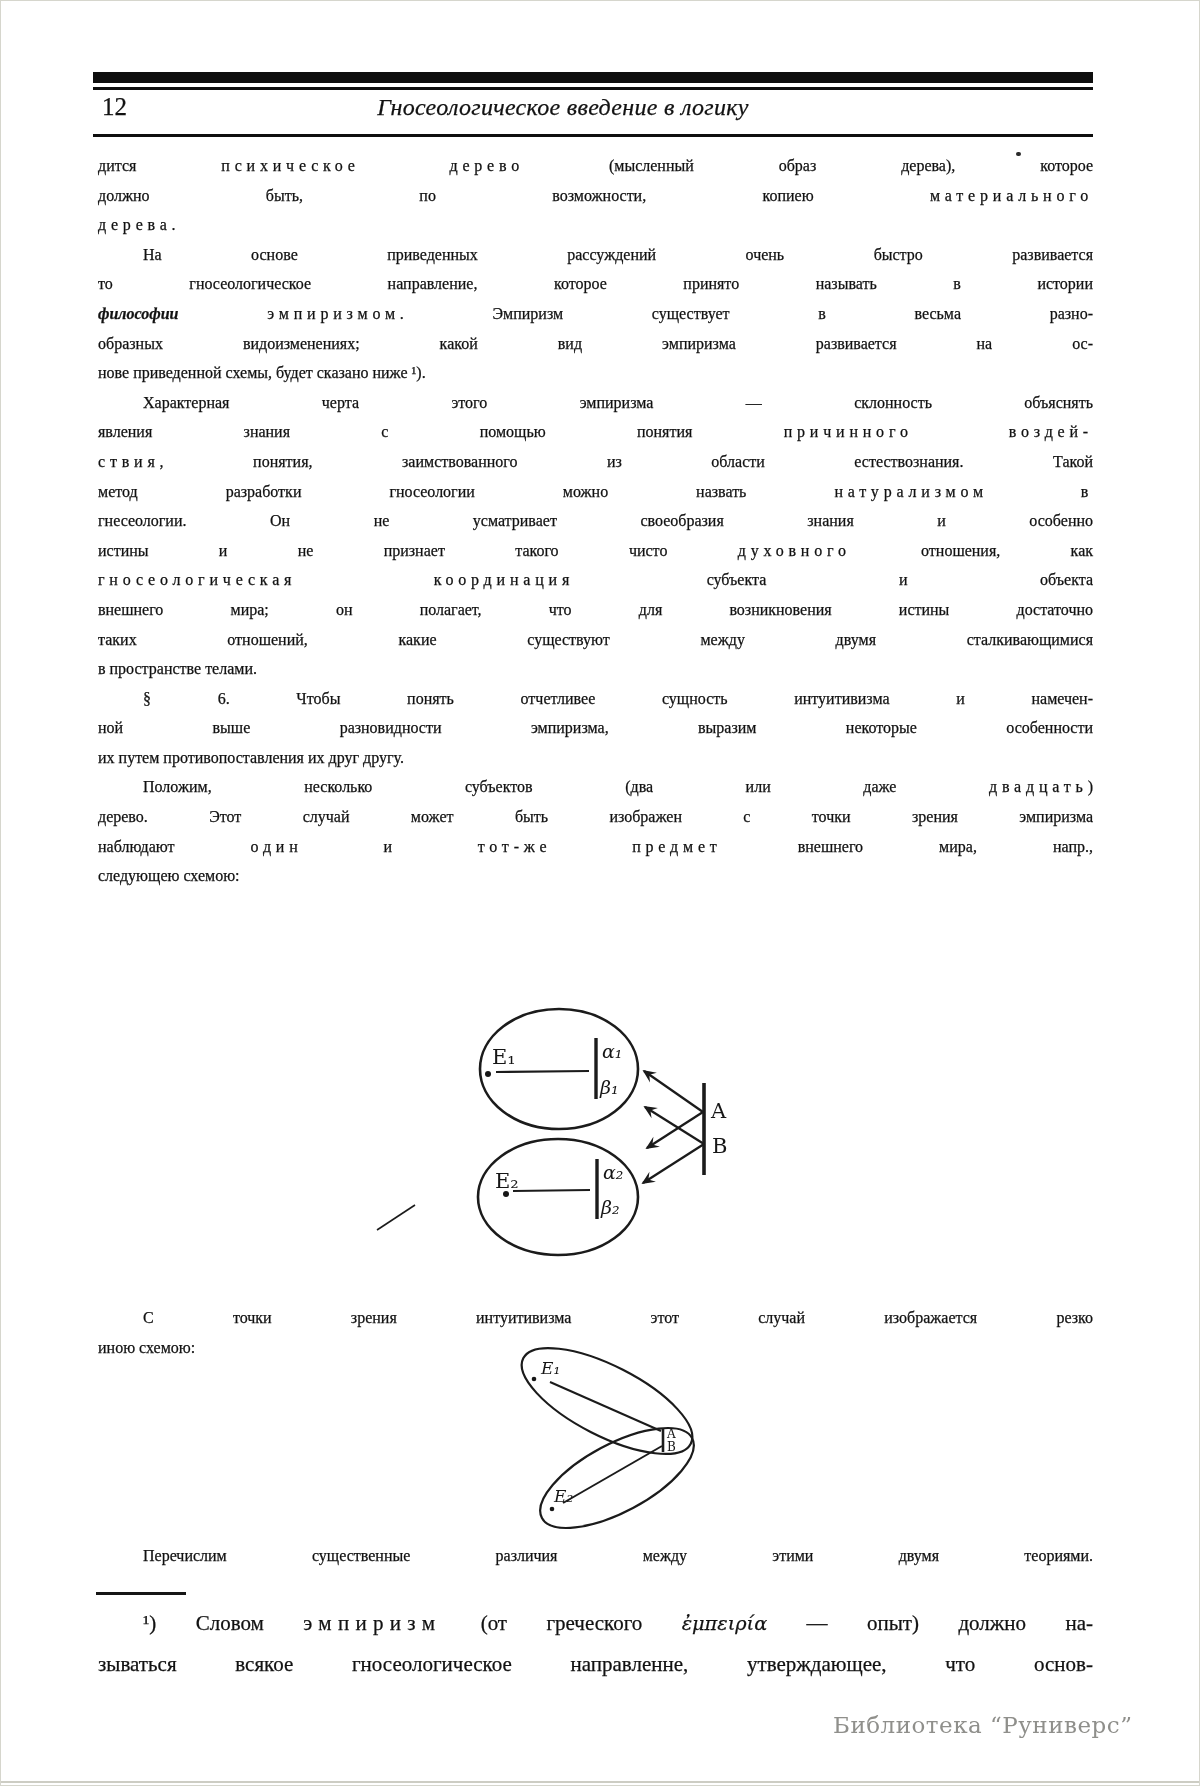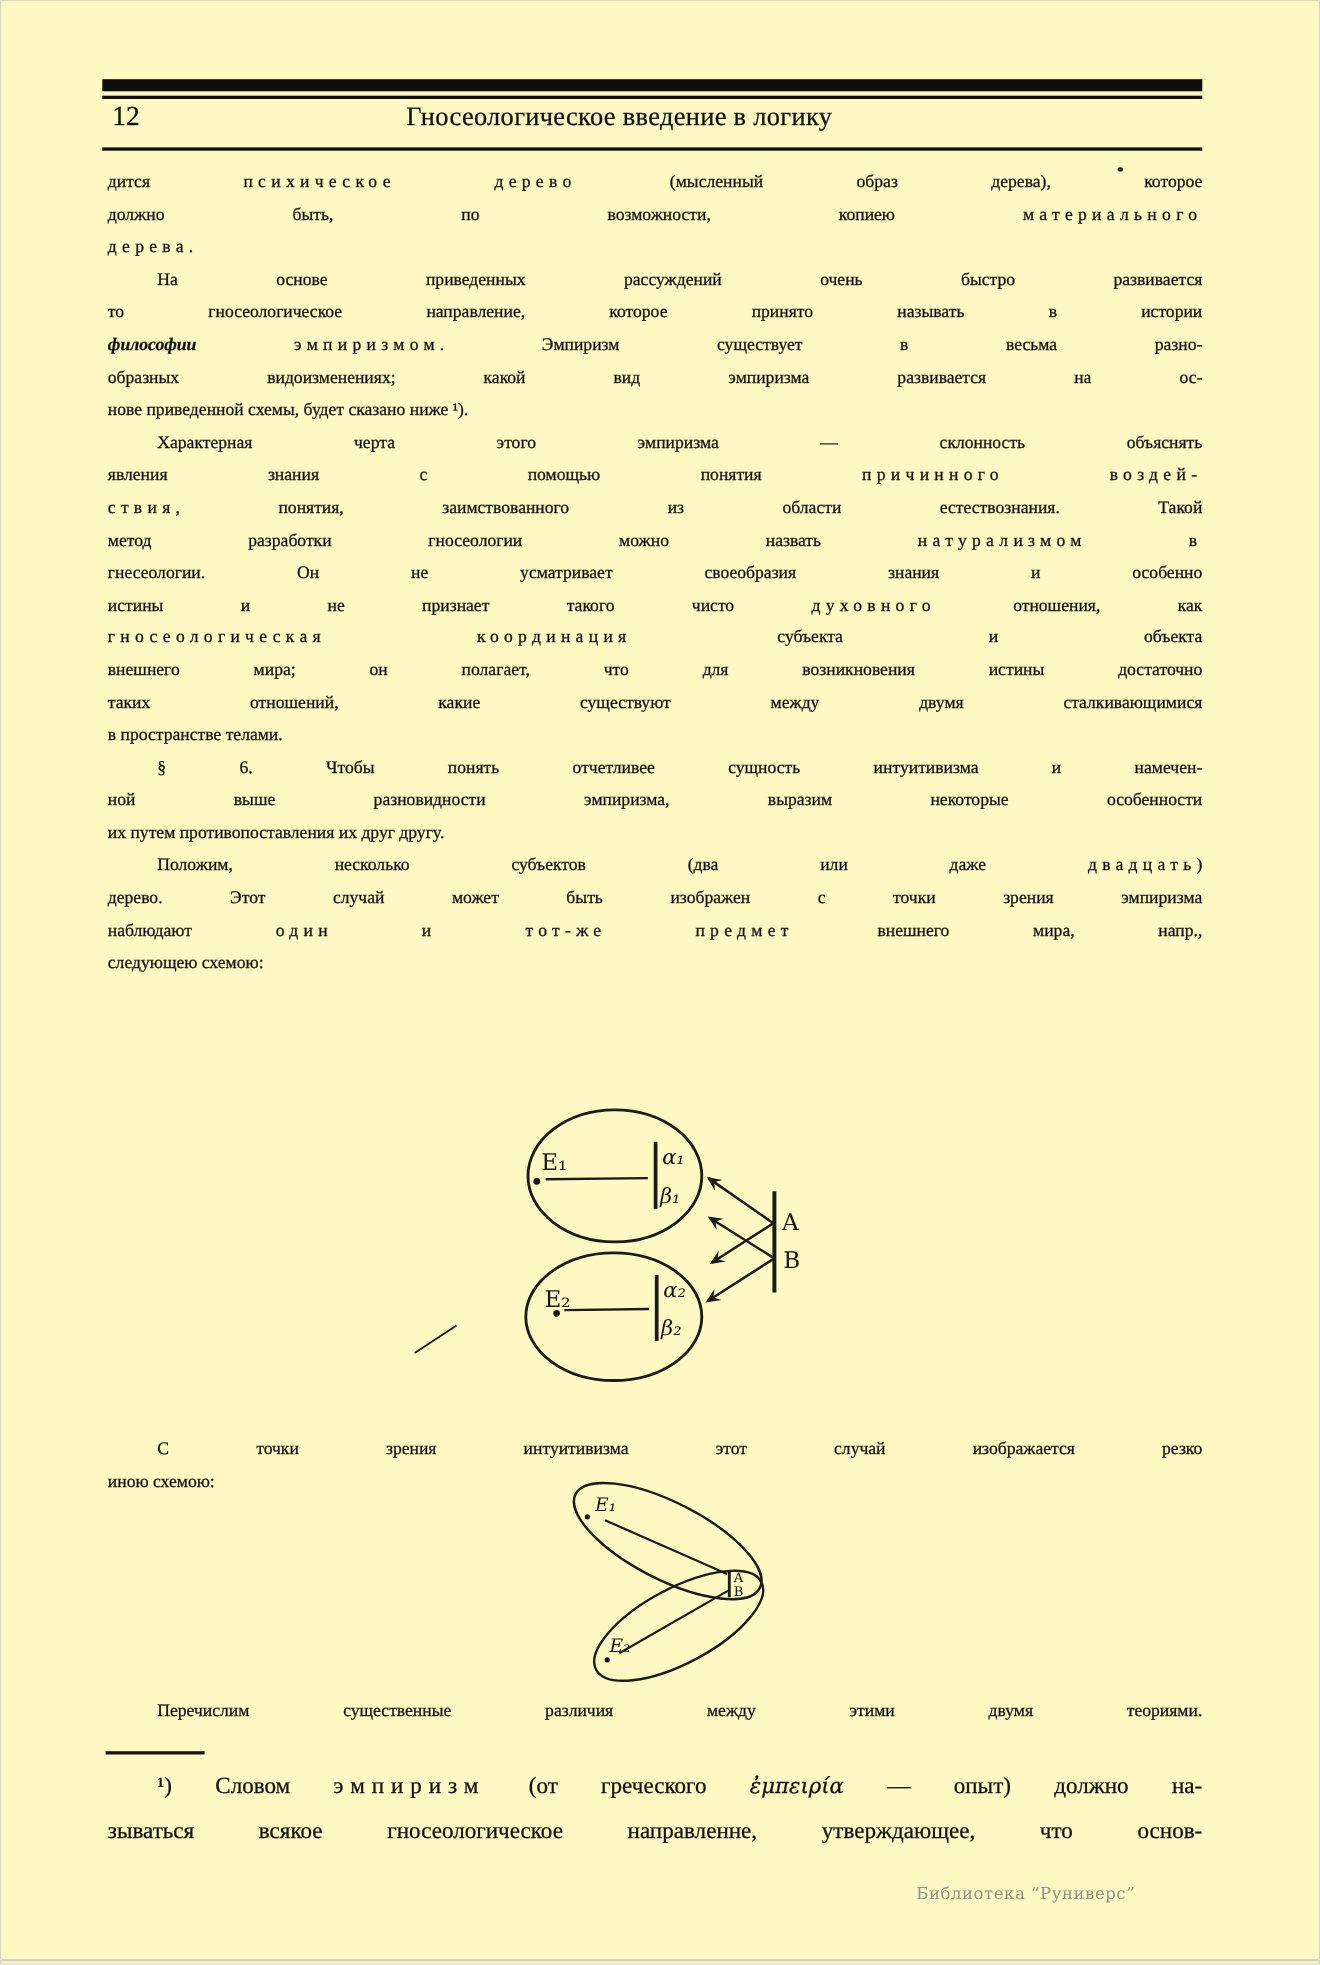--- a/index.html
+++ b/index.html
@@ -1,36 +1,36 @@
 <!DOCTYPE html>
 <html><head>
 <meta charset="utf-8">
 <style>
   html,body{margin:0;padding:0;background:#e9e9e2;}
   .page{
     position:relative;width:1200px;height:1786px;margin:0 auto;
-    background:#fef9c3;overflow:hidden;
+    background:#ffffff;overflow:hidden;
     border:1px solid #d6d6cd;box-sizing:border-box;
     font-family:"Liberation Serif",serif;color:#121212;
     -webkit-text-stroke:0.25px #121212;
   }
   .bar{position:absolute;background:#0e0e0e;}
   .hdr-num{position:absolute;left:101px;top:92px;font-size:25px;}
-  .hdr-title{position:absolute;left:97px;top:93px;width:930px;text-align:center;font-size:24px;letter-spacing:0.3px;}
+  .hdr-title{position:absolute;left:97px;top:93px;width:930px;text-align:center;font-size:24px;letter-spacing:0.3px;font-style:italic;}
   .tblock{position:absolute;left:97px;width:995px;font-size:16px;line-height:29.6px;}
   .tline{text-align:justify;text-align-last:justify;white-space:normal;}
   .tline.left-last{text-align-last:left;}
   .tline.ind{text-indent:45px;}
   .seg-sp{letter-spacing:0.30em;}
   .seg-it{font-style:italic;font-weight:bold;}
   .seg-gr{font-family:"DejaVu Serif",serif;font-style:italic;font-size:0.92em;letter-spacing:0;}
   .fnblock{font-size:21px;line-height:40px;}
   .fnsep{position:absolute;left:95px;top:1591px;width:90px;height:3px;background:#161616;}
   .watermark{position:absolute;left:832px;top:1711px;font-family:"DejaVu Serif",serif;
-    font-size:15px;color:#8f8f8b;-webkit-text-stroke:0;letter-spacing:0.5px;}
+    font-size:23px;color:#8f8f8b;-webkit-text-stroke:0;letter-spacing:0.5px;}
   .speck{position:absolute;background:#2a2a2a;border-radius:2px;}
   .bottom-edge{position:absolute;left:0;right:0;bottom:2px;height:2px;background:#cdcdc4;}
   svg{position:absolute;overflow:visible;}
   svg text{font-family:"DejaVu Serif",serif;fill:#161616;-webkit-text-stroke:0;}
   .dstroke{stroke:#1b1b1b;fill:none;}
 </style>
 </head>
 <body>
 
 <div class="page">

